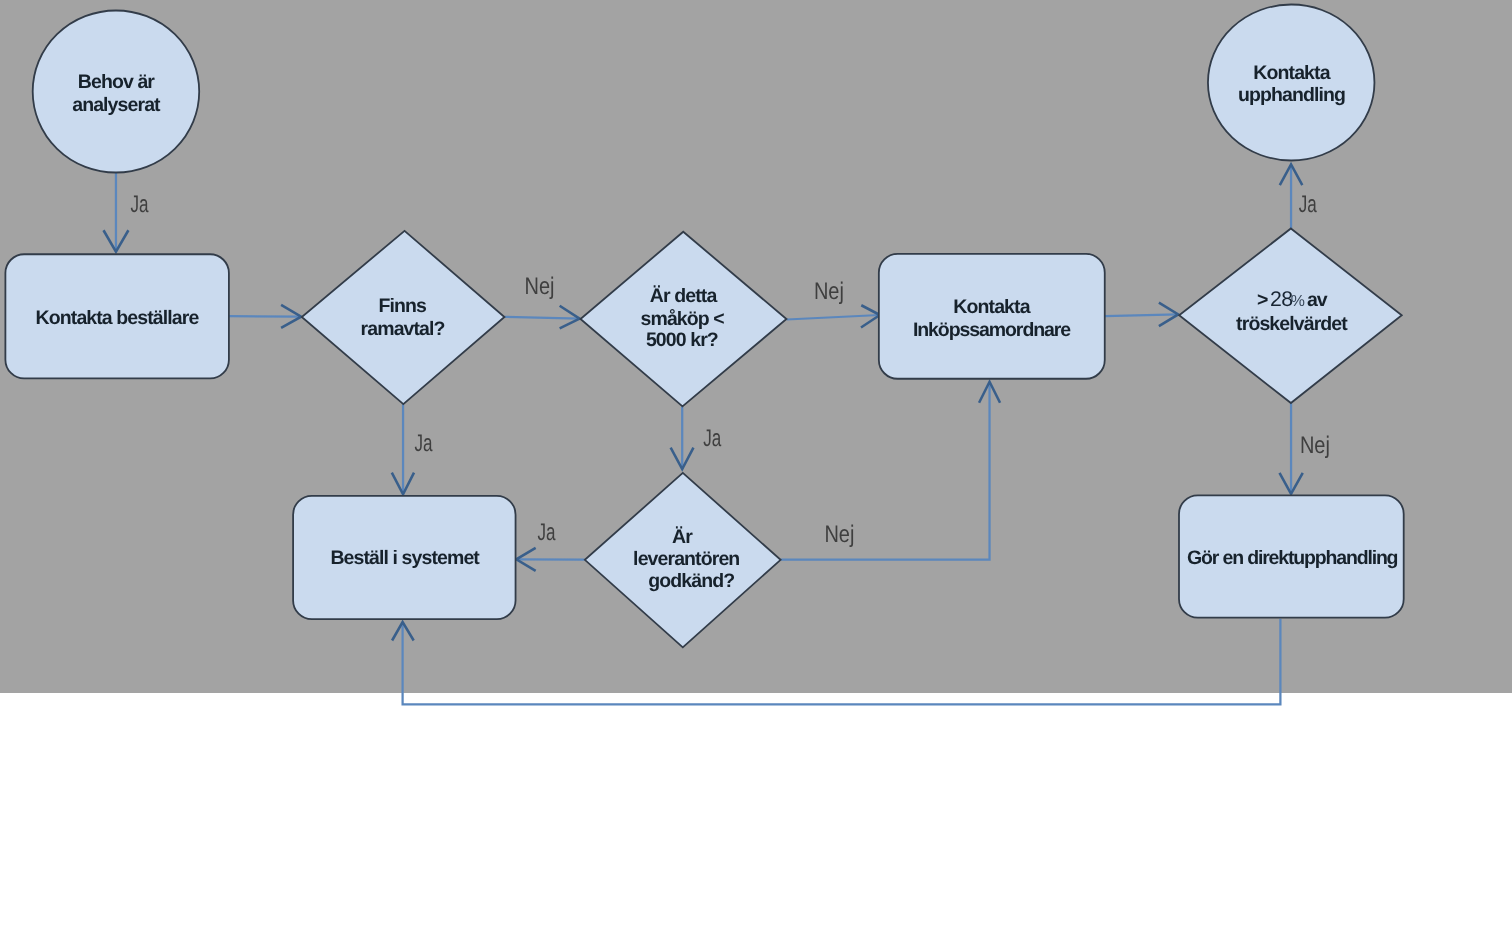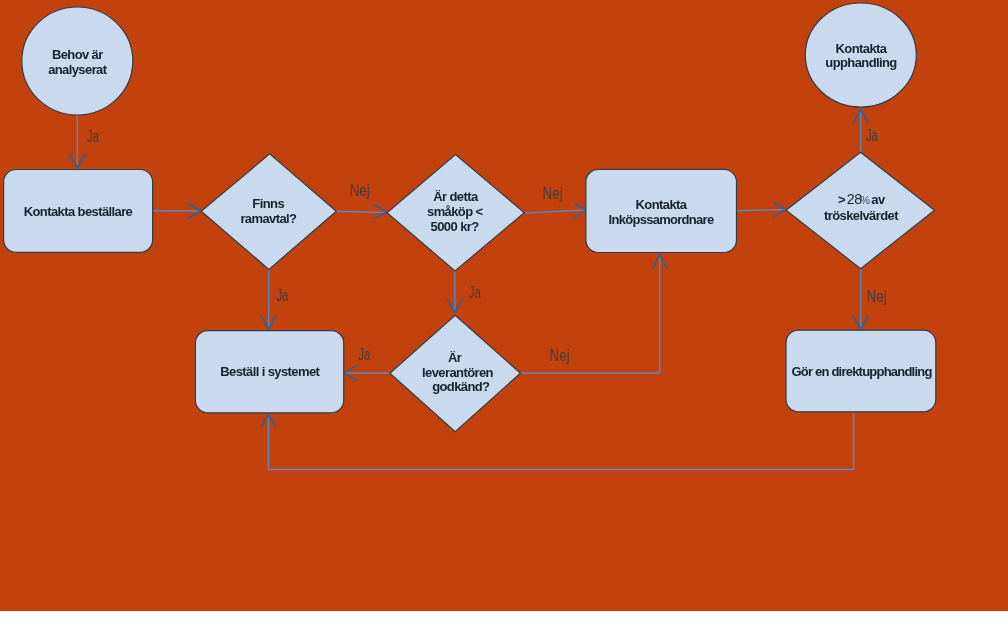--- a/index.html
+++ b/index.html
@@ -1,19 +1,19 @@
 <!DOCTYPE html>
 <html><head>
 <meta charset="utf-8">
 <title>Inkopsprocess flowchart</title>
 <style>
   html,body{margin:0;padding:0;}
   body{width:1008px;height:630px;overflow:hidden;background:#ffffff;
        font-family:"Liberation Sans",sans-serif;}
-  #stage{position:relative;width:1008px;height:611px;background:#c2410c;}
+  #stage{position:relative;width:1008px;height:462px;background:#a3a3a3;}
   svg#diagram{position:absolute;left:0;top:0;width:1008px;height:630px;display:block;
        filter:blur(0.35px);}
   .node-shape{fill:#cadaee;stroke:#323c49;stroke-width:1.2;stroke-linejoin:miter;}
   .node-text{font-family:"Liberation Sans",sans-serif;font-size:13px;font-weight:600;
              fill:#17222c;text-anchor:middle;letter-spacing:-0.6px;}
   .node-text-rich{font-family:"Liberation Sans",sans-serif;font-size:13px;font-weight:600;
              fill:#17222c;text-anchor:middle;letter-spacing:-0.6px;}
   .num-emph{font-size:14.2px;font-weight:400;fill:#182533;letter-spacing:-0.3px;}
   .pct-small{font-size:10.6px;font-weight:500;fill:#39485a;letter-spacing:-0.2px;}
   .edge-label{font-family:"Liberation Sans",sans-serif;font-size:16px;font-weight:400;

